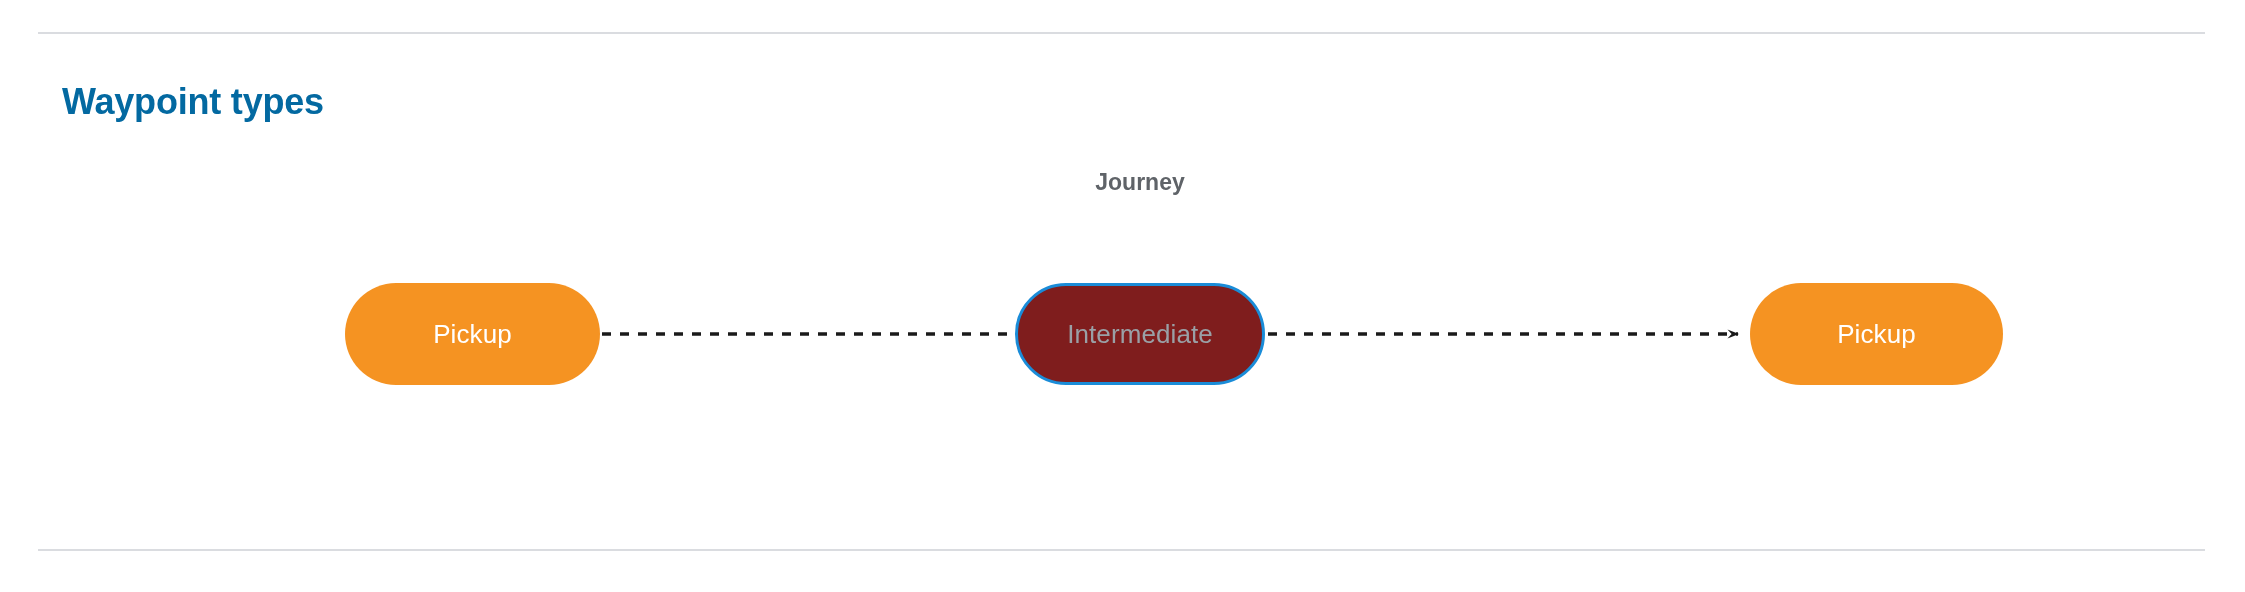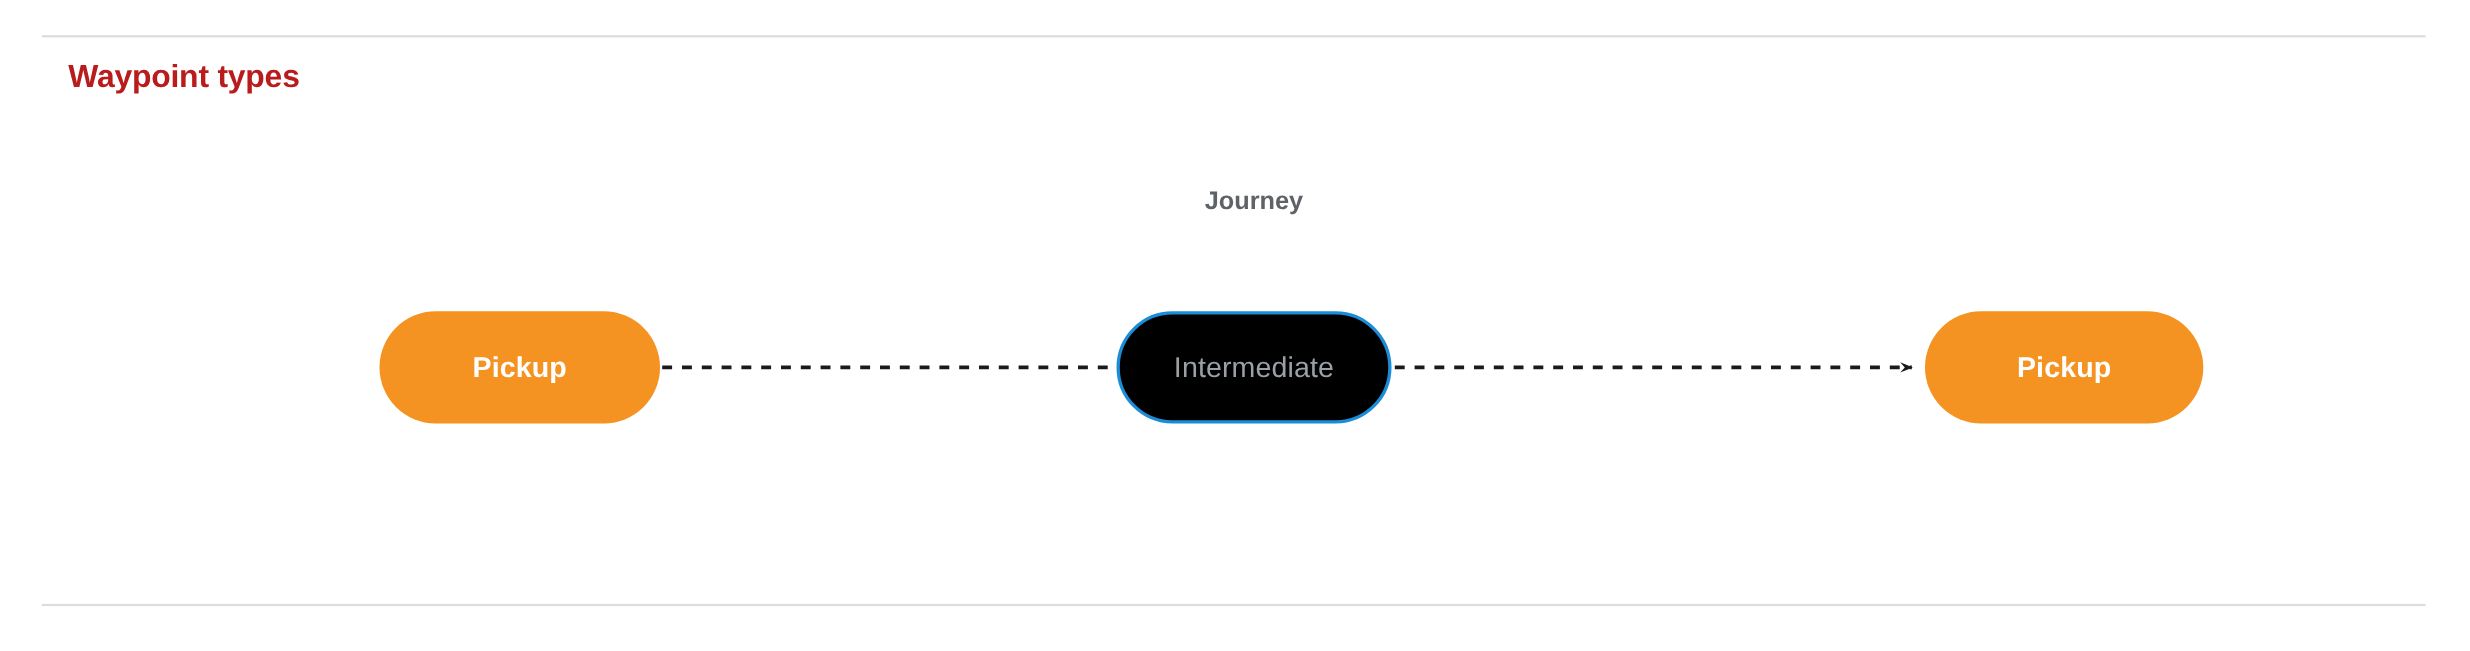--- a/index.html
+++ b/index.html
@@ -28,26 +28,26 @@
     height: 2px;
     background: #dadce0;
   }
   .divider.top    { top: 32px; }
   .divider.bottom { top: 549px; }
 
   
   #section-title {
     position: absolute;
     left: 62px;
-    top: 52px;
-    font-size: 29px;
+    top: 84px;
+    font-size: 36px;
     line-height: 36px;
     font-weight: 700;
     letter-spacing: -0.2px;
-    color: #b91c1c;
+    color: #0369a1;
     white-space: nowrap;
   }
 
   
   #diagram {
     position: absolute;
     left: 0;
     top: 0;
     width: 1988px;
     height: 592px;
@@ -94,27 +94,27 @@
     letter-spacing: 0.1px;
   }
 
   
   .node.terminal {
     background: #F59322;
     border: none;
   }
   .node.terminal .node-label {
     color: #ffffff;
-    font-weight: 700;
+    font-weight: 400;
     text-align: center;
   }
 
   
   .node.intermediate {
-    background: #000000;
+    background: #7f1d1d;
     border: 3px solid #1a8cd8;
   }
   .node.intermediate .node-label {
     color: #9aa0a6;
     font-weight: 400;
   }
 
   #node-pickup       { left: 345px;  width: 255px; }
   #node-intermediate { left: 1015px; width: 250px; }
   #node-dropoff      { left: 1750px; width: 253px; }

